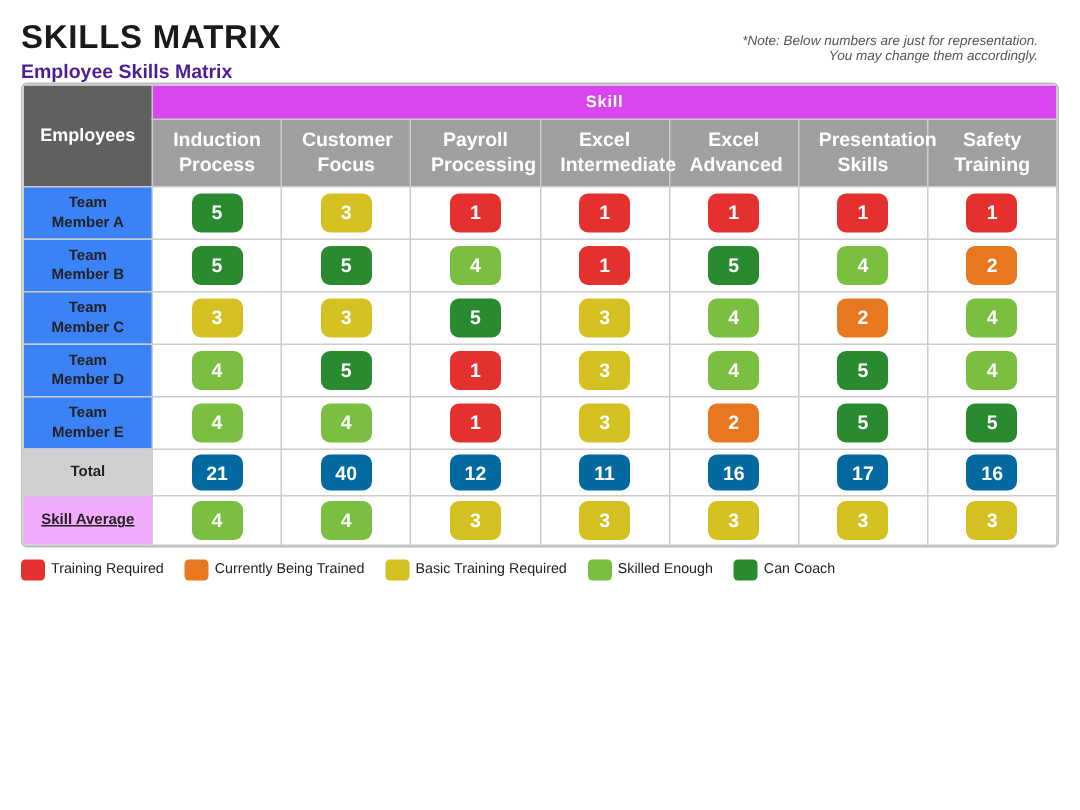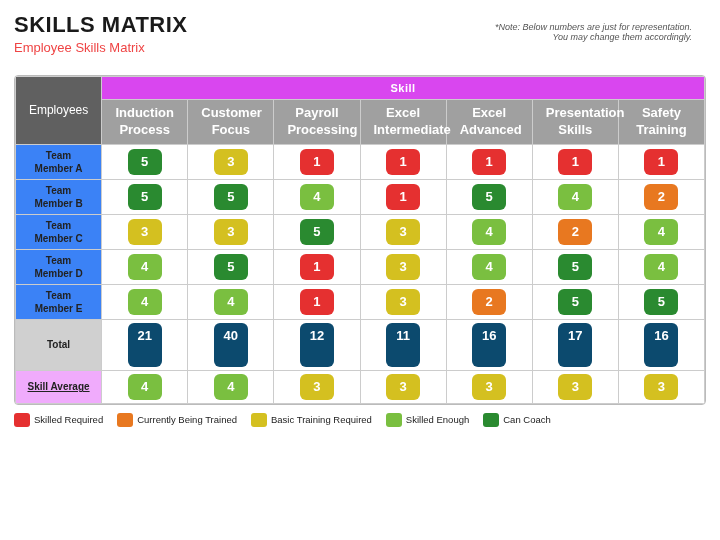--- a/index.html
+++ b/index.html
@@ -12,23 +12,24 @@
       padding: 12px 14px 10px 14px;
     }
     .page-title {
       font-size: 22px;
       font-weight: 900;
       color: #1a1a1a;
       letter-spacing: 0.5px;
     }
     .subtitle {
       font-size: 13px;
-      color: #ef4444;
+      color: #4c1d95;
       margin-top: 2px;
-      margin-bottom: 20px;
+      margin-bottom: 0;
+      font-weight: bold;
     }
     .note {
       position: absolute;
       top: 10px;
       right: 14px;
       font-size: 9px;
       color: #555;
       text-align: right;
       font-style: italic;
     }
@@ -53,21 +54,21 @@
       background: #d946ef;
       color: #fff;
       font-weight: bold;
       font-size: 11px;
       padding: 5px;
       letter-spacing: 0.5px;
     }
     .header-employees {
       background: #606060;
       color: #fff;
-      font-weight: normal;
+      font-weight: bold;
       font-size: 12px;
       vertical-align: middle;
       padding: 6px 4px;
     }
     .col-header {
       background: #a0a0a0;
       color: #fff;
       font-weight: bold;
       font-size: 13px;
       line-height: 1.3;
@@ -95,24 +96,24 @@
       line-height: 26px;
       border-radius: 6px;
       color: #fff;
       font-weight: bold;
       font-size: 13px;
       text-align: center;
     }
     .cell-total {
       display: inline-block;
       width: 34px;
-      height: 44px;
+      height: 24px;
       line-height: 26px;
       border-radius: 6px;
-      background: #0c4a6e;
+      background: #0369a1;
       color: #fff;
       font-weight: bold;
       font-size: 13px;
       text-align: center;
     }
     .c-red { background: #e53030; }
     .c-orange { background: #e87820; }
     .c-yellow { background: #d4c020; }
     .c-lightgreen { background: #7abf40; }
     .c-green { background: #2a8a30; }
@@ -238,21 +239,21 @@
           <td><span class="cell-pill c-yellow">3</span></td>
           <td><span class="cell-pill c-yellow">3</span></td>
         </tr>
       </tbody>
   </table>
 </div>
 
 <div class="legend" id="legend-container">
 <div class="legend-item">
       <div class="legend-box" style="background:#e53030;"></div>
-      <span>Skilled Required</span>
+      <span>Training Required</span>
     </div>
     <div class="legend-item">
       <div class="legend-box" style="background:#e87820;"></div>
       <span>Currently Being Trained</span>
     </div>
     <div class="legend-item">
       <div class="legend-box" style="background:#d4c020;"></div>
       <span>Basic Training Required</span>
     </div>
     <div class="legend-item">

